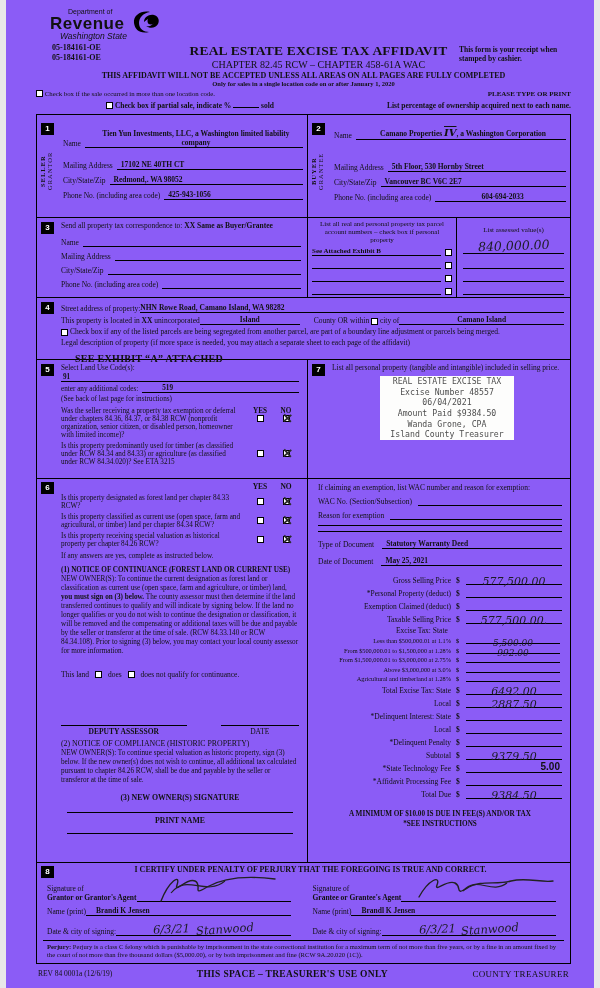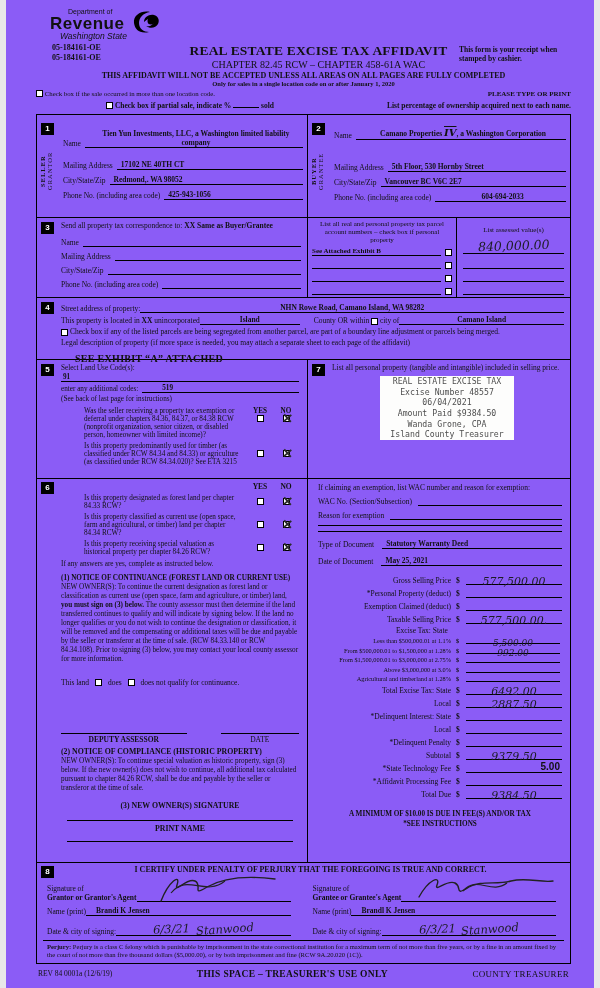--- a/index.html
+++ b/index.html
@@ -63,41 +63,41 @@
   
   .s4 { padding:3px 6px 2px 24px; position:relative; font-size:7.5px; height:62px; }
   .s4 .numbox { position:absolute; left:4px; top:4px; }
   .s4line { display:flex; align-items:flex-end; margin-top:2px; }
   .exhibitA { font-size:10px; font-weight:bold; margin:6px 0 0 14px; letter-spacing:.3px; }
   
   .s5 { position:relative; padding:4px 8px 2px 24px; font-size:7.2px; height:112px; }
   .s5 .numbox { position:absolute; left:4px; top:4px; }
   .yn { display:flex; width:52px; flex:none; justify-content:space-between; text-align:center; }
   .qrow { display:flex; margin-top:3px; }
-  .qrow .qtxt { flex:1; padding-right:6px;margin-left:23px; }
+  .qrow .qtxt { flex:1; padding-right:6px; }
   .ynhead { display:flex; justify-content:flex-end; font-weight:bold; font-size:7.5px; }
   .ynhead span { width:26px; text-align:center; }
   .s7 { position:relative; padding:3px 8px 2px 24px; font-size:7.5px; height:118px; }
   .s7 .numbox { position:absolute; left:4px; top:4px; }
   .stamp { text-align:center; margin-top:4px; position:relative; font-family:"DejaVu Sans Mono",monospace; color:#4e4e4e; font-size:8.2px; line-height:1.3; }
   .stamp div { display:inline-block; background:#fdfdfc; padding:0 5px; }
   .stamp .rl { display:block; position:absolute; left:4px; right:4px; border-top:1px solid #000; z-index:-1; }
   .stampwrap { position:relative; z-index:1; }
   
   .s6 { position:relative; padding:3px 8px 4px 24px; font-size:7.2px; height:383px; display:flex; flex-direction:column; }
   .s6 .numbox { position:absolute; left:4px; top:3px; }
   .contpara { margin-top:6px; line-height:1.25; font-size:7.2px; }
   .contpara b { font-weight:bold; }
   .thisland { margin-top:14px; margin-bottom:46px; font-size:7.5px; }
   .thisland .cb { margin:0 4px; }
   .deputy { display:flex; text-align:center; font-size:7.5px;gap:20px; }
   .deputy .dl { flex:1.6; margin-right:14px; border-top:1px solid #000; font-weight:bold; padding-top:1px; }
   .deputy .dr { flex:1; border-top:1px solid #000; font-weight:normal; padding-top:1px; }
   .comp { margin-top:3px; line-height:1.25; }
-  .comp .t { font-weight:bold; font-size:7.8px; }
+  .comp .t { font-weight:normal; font-size:7.8px; }
   .sigcenter { text-align:center; font-weight:bold; font-size:7.8px; margin-top:8px; }
   .hr1 { border-top:1px solid #000; margin:10px 6px 0 6px; }
   
   .sx { padding:4px 8px 2px 10px; font-size:7.5px; height:383px; display:flex; flex-direction:column; }
   .exline { display:flex; align-items:flex-end; margin-top:5px; }
   .exline .ul { flex:1; }
   .docline { display:flex; align-items:flex-end; margin-top:7px; }
   .docline .lab { flex:none; padding-right:8px; }
   .docline .ul { flex:1; padding-left:4px; }
   .prices { margin-top:6px; }
@@ -300,21 +300,21 @@
               <span class="ul">&nbsp;</span>
             </div>
         </div>
       </div>
     </div>
 
     <div class="s4 bt">
       <span class="numbox">4</span>
       <div class="s4line">
         <span>Street address of property:</span>
-        <span class="ul bval" style="flex:1; text-align:center;">NHN Rowe Road, Camano Island, WA  98282</span>
+        <span class="ul bval" style="flex:1; text-align:left;">NHN Rowe Road, Camano Island, WA  98282</span>
       </div>
       <div class="s4line">
         <span>This property is located in</span>&nbsp;
         <span class="bval">XX</span>&nbsp;
         <span>unincorporated</span>
         <span class="ul bval" style="width:100px; text-align:center;">Island</span>
         <span style="margin-left:14px;">County OR  within</span>&nbsp;
         <span class="cb"></span>&nbsp;
         <span>city of</span>
         <span class="ul bval" style="flex:1; text-align:center;">Camano Island</span>

